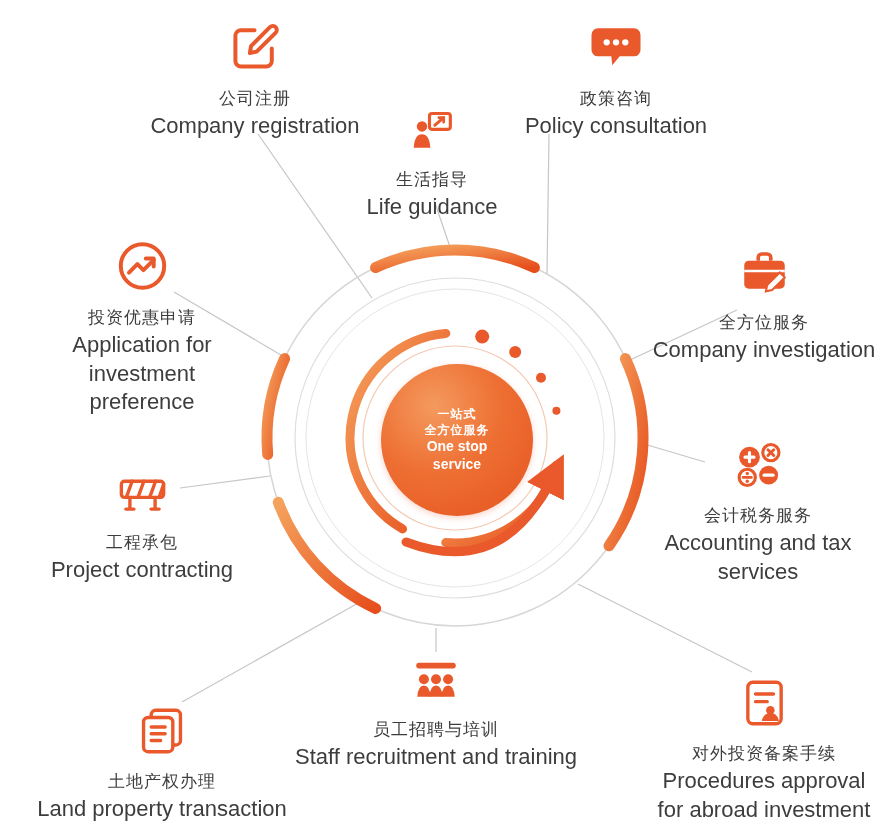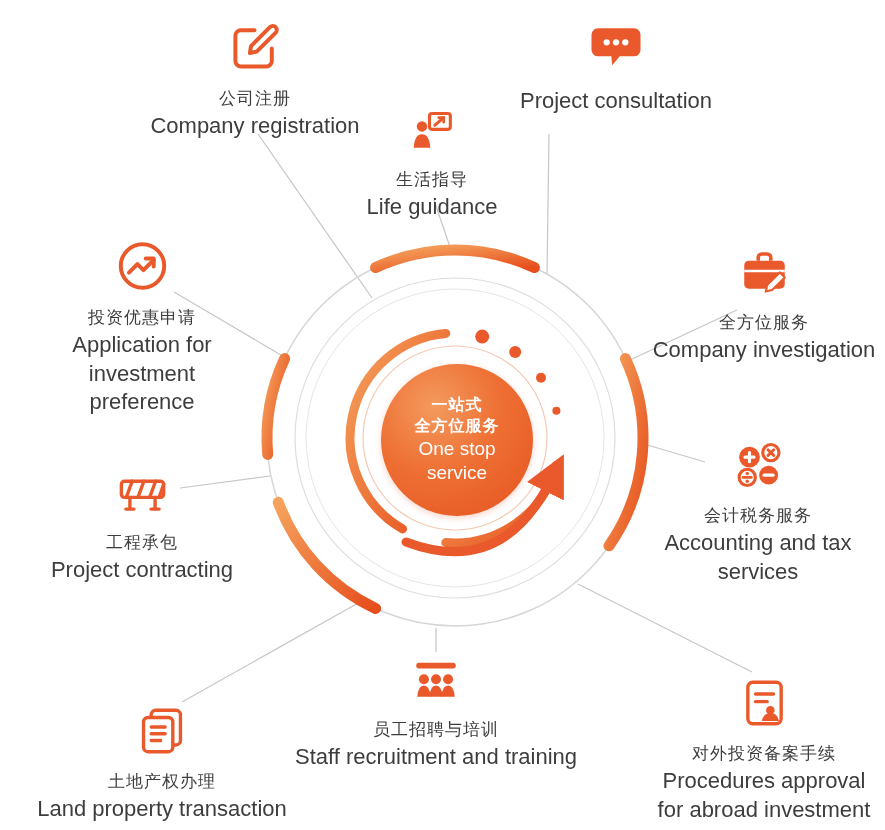--- a/index.html
+++ b/index.html
@@ -17,22 +17,22 @@
   .node .icon{display:flex;justify-content:center;align-items:center;margin-bottom:12px;}
   .node .zh{font-size:17px;font-weight:400;color:var(--text);letter-spacing:1px;}
   .node .en{font-size:22px;font-weight:400;color:var(--text);line-height:1.3;margin-top:2px;}
   .center{
     position:absolute;left:457px;top:440px;width:152px;height:152px;
     transform:translate(-50%,-50%);border-radius:50%;
     background:radial-gradient(circle at 35% 28%, #f49a5e 0%, #ee6f33 45%, #e4531f 100%);
     display:flex;flex-direction:column;justify-content:center;align-items:center;
     color:#fff;box-shadow:0 2px 6px rgba(230,80,30,.25);
   }
-  .center .c-zh{font-size:16px;font-weight:700;line-height:1.3;letter-spacing:1px;font-family:Liberation Serif, serif;}
-  .center .c-en{font-size:19px;font-weight:400;line-height:1.25;}
+  .center .c-zh{font-size:12px;font-weight:700;line-height:1.3;letter-spacing:1px;font-family:Liberation Serif, serif;}
+  .center .c-en{font-size:14px;font-weight:700;line-height:1.25;}
 </style>
 </head>
 <body>
 
 <div class="stage">
 
   <svg class="rings" width="885" height="830" viewBox="0 0 885 830">
     <defs>
       <linearGradient id="og" x1="0" y1="0" x2="1" y2="1">
         <stop offset="0" stop-color="#f5a25d"></stop>
@@ -122,21 +122,22 @@
 
   <div class="node" style="left:616px;top:19px;width:240px;">
     <div class="icon">
       <svg viewBox="0 0 24 24" width="56" height="56">
         <path d="M4.2 4h15.6A2.7 2.7 0 0 1 22.5 6.7v6.6a2.7 2.7 0 0 1-2.7 2.7h-6.2l-3.2 3.8-.4-3.8H4.2a2.7 2.7 0 0 1-2.7-2.7V6.7A2.7 2.7 0 0 1 4.2 4z" fill="currentColor"></path>
         <circle cx="8" cy="10" r="1.35" fill="#fff"></circle>
         <circle cx="12" cy="10" r="1.35" fill="#fff"></circle>
         <circle cx="16" cy="10" r="1.35" fill="#fff"></circle>
       </svg>
     </div>
-    <div class="en">Project consultation</div>
+    <div class="zh">政策咨询</div>
+    <div class="en">Policy consultation</div>
   </div>
 
   <div class="node" style="left:764px;top:245px;width:225px;">
     <div class="icon">
       <svg viewBox="0 0 24 24" width="54" height="54">
         <path d="M9.2 7V5.6A1.6 1.6 0 0 1 10.8 4h2.4a1.6 1.6 0 0 1 1.6 1.6V7" fill="none" stroke="currentColor" stroke-width="1.6"></path>
         <rect x="3" y="7" width="18" height="12.4" rx="2" fill="currentColor"></rect>
         <path d="M3 11.6h18" stroke="#fff" stroke-width="1.1"></path>
         <path d="M13.2 17.8l5.6-5.6 2.2 2.2-5.6 5.6-2.8.6z" fill="#fff" stroke="currentColor" stroke-width="0.9"></path>
       </svg>

